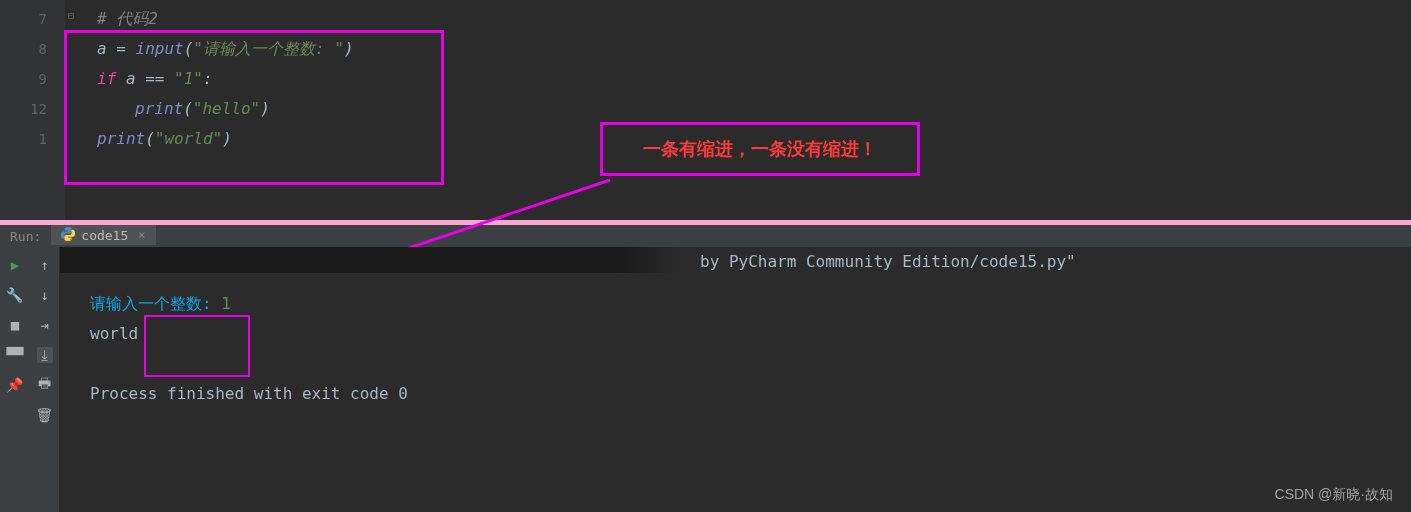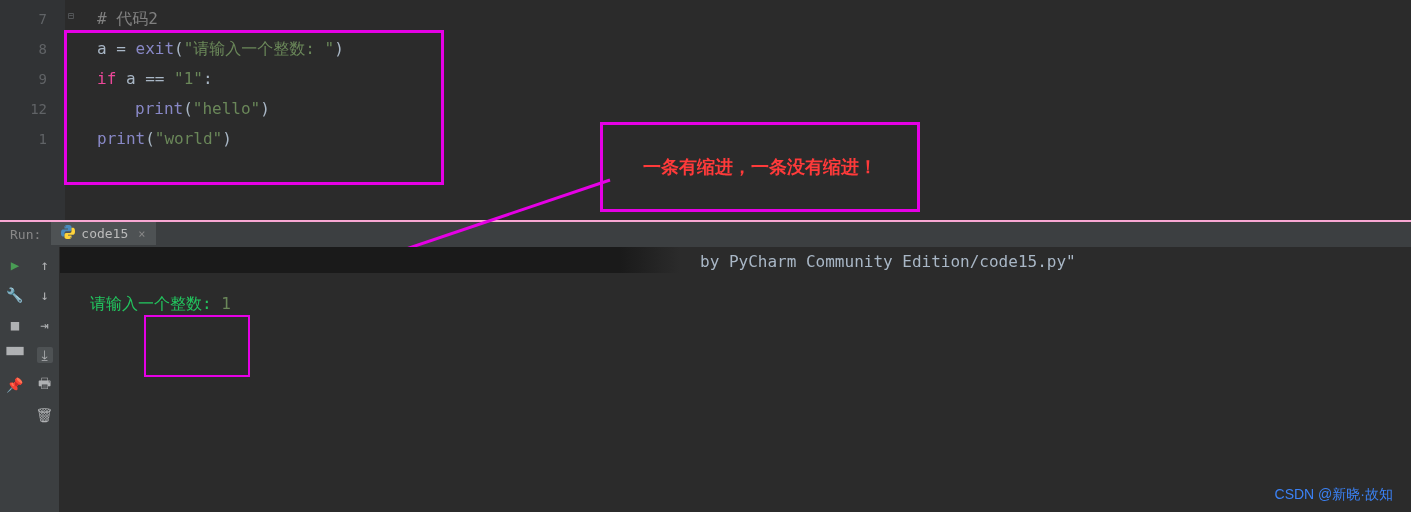--- a/index.html
+++ b/index.html
@@ -43,20 +43,21 @@
     height: 10px;
     color: #606366;
     font-size: 10px;
   }
   .code {
     padding-top: 4px;
     padding-left: 14px;
     font-size: 16px;
     line-height: 30px;
     position: relative;
+    font-style: italic;
   }
   .code-box {
     position: absolute;
     border: 3px solid #e500e5;
     left: 64px;
     top: 30px;
     width: 380px;
     height: 155px;
     pointer-events: none;
   }
@@ -65,35 +66,35 @@
   .c-op { color: #a9b7c6; }
   .c-builtin { color: #8888c6; }
   .c-str { color: #6a8759; }
   .c-kw { color: #ec4899; }
 
   .annotation {
     position: absolute;
     left: 600px;
     top: 122px;
     border: 3px solid #e500e5;
-    padding: 30px 40px;
+    padding: 12px 40px;
     color: #ff3a3a;
     font-size: 18px;
     font-family: "Microsoft YaHei", sans-serif;
     font-weight: bold;
   }
   svg.arrow {
     position: absolute;
     left: 250px;
     top: 165px;
     pointer-events: none;
   }
 
   .run-panel {
-    border-top: 2px solid #f9a8d4;
+    border-top: 5px solid #f9a8d4;
     background: #3c3f41;
     height: 27px;
     display: flex;
     align-items: center;
     font-size: 13px;
     color: #bbbbbb;
   }
   .run-label { padding: 0 10px; color: #888; }
   .run-tab {
     background: #4e5254;
@@ -151,36 +152,36 @@
     width: 560px;
   }
   .blackbar::after {
     content:"";
     position: absolute;
     right: -60px;
     width: 60px; height: 26px;
     background: linear-gradient(90deg,#1a1a1a,#2b2b2b);
   }
   .path-line { color: #a9b7c6; position: absolute; left: 640px; top: 0; }
-  .prompt { color: #22c55e; }
+  .prompt { color: #0ea5e9; }
   .inputval { color: #6a8759; }
   .out-box {
     position: absolute;
     border: 2px solid #e500e5;
     left: 84px;
     top: 68px;
     width: 106px;
     height: 62px;
     pointer-events: none;
   }
   .watermark {
     position: absolute;
     right: 18px;
     bottom: 8px;
-    color: #3b82f6;
+    color: #a3a3a3;
     font-size: 14px;
     font-family: "Microsoft YaHei", sans-serif;
   }
 </style>
 </head>
 <body>
 
 <div class="editor">
   <div class="gutter">
     <div>7</div>
@@ -188,21 +189,21 @@
     <div>9</div>
     <div>12</div>
     <div>1</div>
   </div>
   <div class="fold-col">
     <div class="fold-marker">⊟</div>
   </div>
   <div class="code">
     <div><span class="c-comment"># 代码2</span></div>
     <div>
-      <span class="c-var">a </span><span class="c-op">= </span><span class="c-builtin">exit</span><span class="c-op">(</span><span class="c-str">"请输入一个整数: "</span><span class="c-op">)</span>
+      <span class="c-var">a </span><span class="c-op">= </span><span class="c-builtin">input</span><span class="c-op">(</span><span class="c-str">"请输入一个整数: "</span><span class="c-op">)</span>
     </div>
     <div>
       <span class="c-kw">if </span><span class="c-var">a </span><span class="c-op">== </span><span class="c-str">"1"</span><span class="c-op">:</span>
     </div>
     <div>
       <span style="display:inline-block;width:38px"></span><span class="c-builtin">print</span><span class="c-op">(</span><span class="c-str">"hello"</span><span class="c-op">)</span>
     </div>
     <div>
       <span class="c-builtin">print</span><span class="c-op">(</span><span class="c-str">"world"</span><span class="c-op">)</span>
     </div>
@@ -249,18 +250,20 @@
     <span class="icon">⇥</span>
     <span class="icon sel">⤓</span>
     <span class="icon">🖶</span>
     <span class="icon">🗑</span>
   </div>
   <div class="console">
     <div class="blackbar"></div>
     <span class="path-line"> by PyCharm Community Edition/code15.py"</span>
     <div style="height:30px"></div>
     <div><span class="prompt">请输入一个整数: </span><span class="inputval">1</span></div>
+    <div>world</div>
     <div style="height:30px"></div>
+    <div>Process finished with exit code 0</div>
     <div class="out-box"></div>
   </div>
 </div>
 
 <div class="watermark">CSDN @新晓·故知</div>
 
 </body></html>

